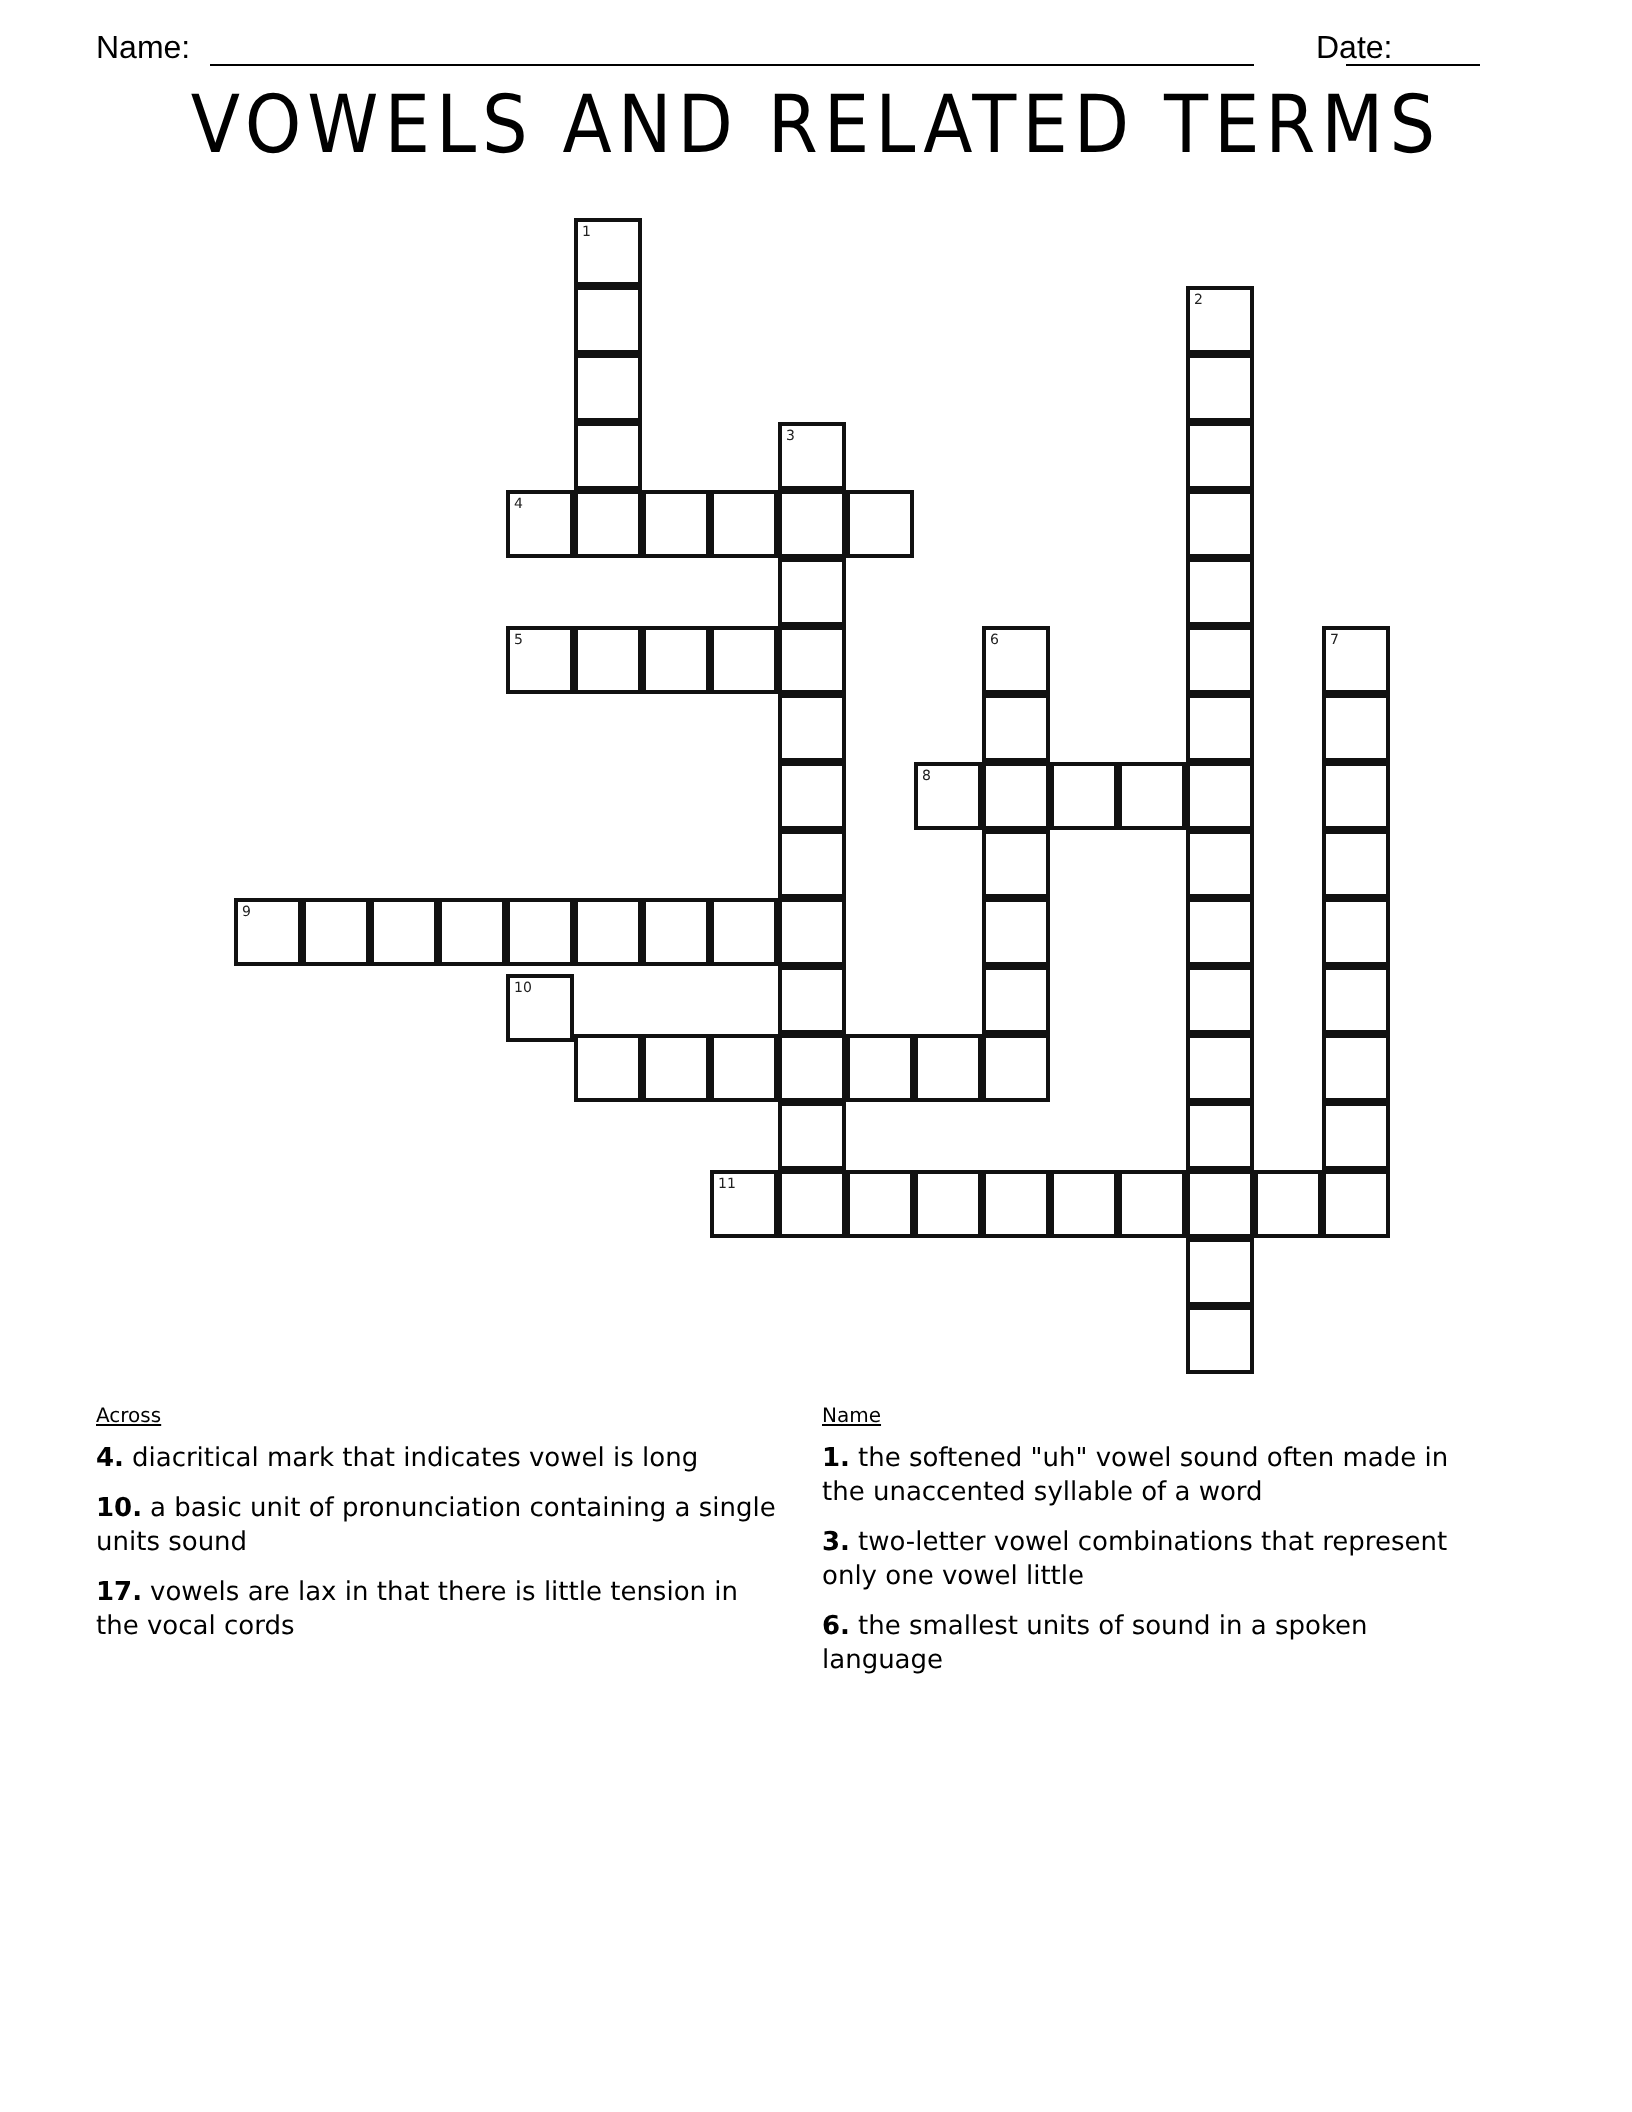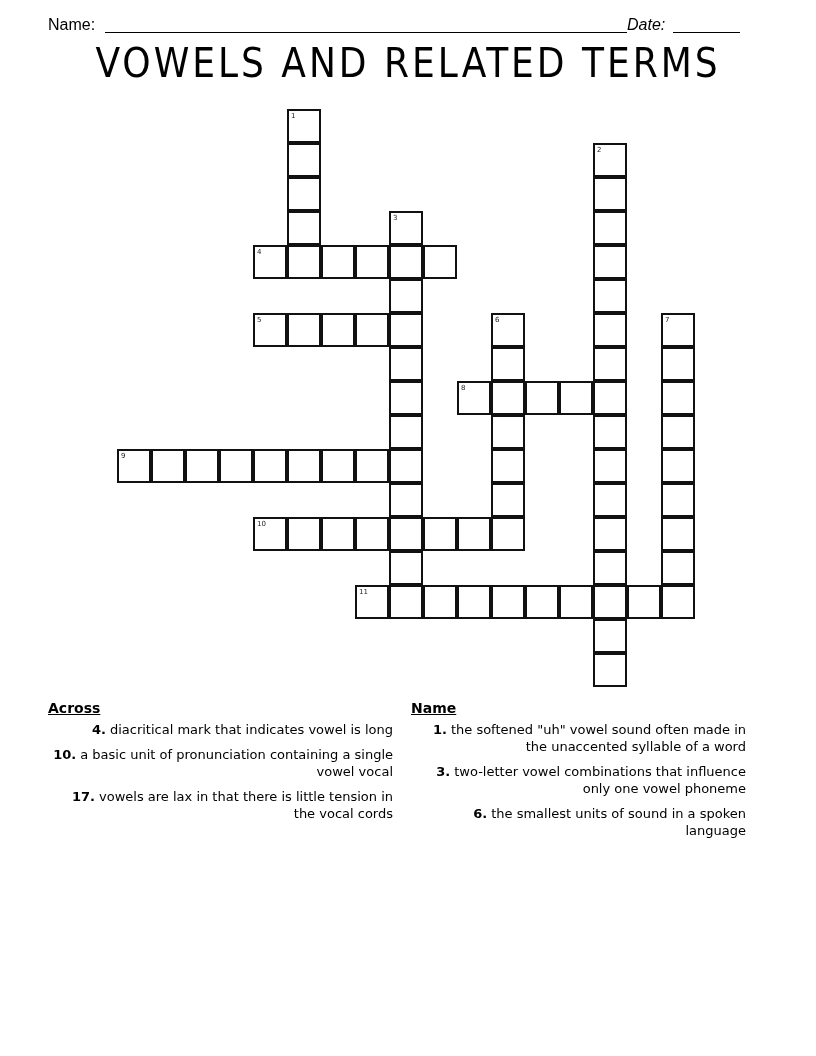--- a/index.html
+++ b/index.html
@@ -1,30 +1,30 @@
 <!DOCTYPE html>
 <html><head>
 <meta charset="utf-8">
 <style>
   html, body { margin:0; padding:0; background:#ffffff; }
   body { width:816px; height:1056px; position:relative; overflow:hidden; font-family:"Liberation Sans", sans-serif; color:#000; }
   .header { position:absolute; top:0; left:48px; width:700px; height:22px; font-size:16px; font-family:"Liberation Sans", sans-serif;margin-top:16px; }
   .name-label { position:absolute; left:0; top:0; }
   .name-line { position:absolute; left:57px; top:0; width:522px; border-bottom:1px solid #000; height:16px; }
-  .date-label { position:absolute; left:579px; top:0;font-style:italic; }
+  .date-label { position:absolute; left:610px; top:0; }
   .date-line { position:absolute; left:625px; top:0; width:67px; border-bottom:1px solid #000; height:16px; }
   .title { position:absolute; top:40px; left:0; width:816px; text-align:center; font-family:"DejaVu Sans", sans-serif; font-weight:normal; font-size:40px; letter-spacing:3px; font-stretch:condensed; }
   .grid { position:absolute; left:0; top:0; width:816px; height:700px; }
   .cell { position:absolute; width:34px; height:34px; box-sizing:border-box; border:2px solid #111; background:#fff; margin-left:-1px; margin-top:-1px; }
   .cell .num { position:absolute; top:1px; left:2px; font-size:7px; font-family:"DejaVu Sans", sans-serif; color:#222; }
   .clues { position:absolute; top:700px; font-family:"DejaVu Sans", sans-serif; font-size:13px; line-height:17px; }
   .clues.across { left:48px; width:345px; }
   .clues.down { left:411px; width:335px; }
-  .clues h3 { margin:0 0 4px 0; font-size:14px; font-weight:bold; text-decoration:underline; }
-  .clue { margin-bottom:8px;text-align:right; }
+  .clues h3 { margin:0 0 4px 0; font-size:10px; font-weight:normal; text-decoration:underline; }
+  .clue { margin-bottom:8px; }
   .clue .n { font-weight:bold; margin-right:4px; }
 </style>
 </head>
 <body>
 
 <div class="header">
   <span class="name-label">Name:</span>
   <span class="name-line"></span>
   <span class="date-label">Date:</span>
   <span class="date-line"></span>
@@ -112,21 +112,21 @@
     <div class="cell" style="left: 118px; top: 450px;">
       <span class="num">9</span>
     </div>
     <div class="cell" style="left: 152px; top: 450px;"></div>
     <div class="cell" style="left: 186px; top: 450px;"></div>
     <div class="cell" style="left: 220px; top: 450px;"></div>
     <div class="cell" style="left: 254px; top: 450px;"></div>
     <div class="cell" style="left: 288px; top: 450px;"></div>
     <div class="cell" style="left: 322px; top: 450px;"></div>
     <div class="cell" style="left: 356px; top: 450px;"></div>
-    <div class="cell" style="left: 254px; top: 518px;">
+    <div class="cell" style="left: 254px; top: 488px;">
       <span class="num">10</span>
     </div>
     <div class="cell" style="left: 288px; top: 518px;"></div>
     <div class="cell" style="left: 322px; top: 518px;"></div>
     <div class="cell" style="left: 356px; top: 518px;"></div>
     <div class="cell" style="left: 424px; top: 518px;"></div>
     <div class="cell" style="left: 458px; top: 518px;"></div>
     <div class="cell" style="left: 356px; top: 586px;">
       <span class="num">11</span>
     </div>
@@ -135,25 +135,25 @@
     <div class="cell" style="left: 492px; top: 586px;"></div>
     <div class="cell" style="left: 526px; top: 586px;"></div>
     <div class="cell" style="left: 560px; top: 586px;"></div>
     <div class="cell" style="left: 628px; top: 586px;"></div>
   </div>
 
 <div class="clues across">
   <h3>Across</h3>
   <div id="across-list">
       <div class="clue"><span class="n">4.</span><span>diacritical mark that indicates vowel is long</span></div>
-      <div class="clue"><span class="n">10.</span><span>a basic unit of pronunciation containing a single vowel vocal</span></div>
+      <div class="clue"><span class="n">10.</span><span>a basic unit of pronunciation containing a single units sound</span></div>
       <div class="clue"><span class="n">17.</span><span>vowels are lax in that there is little tension in the vocal cords</span></div>
     </div>
 </div>
 
 <div class="clues down">
   <h3>Name</h3>
   <div id="down-list">
       <div class="clue"><span class="n">1.</span><span>the softened "uh" vowel sound often made in the unaccented syllable of a word</span></div>
-      <div class="clue"><span class="n">3.</span><span>two-letter vowel combinations that influence only one vowel phoneme</span></div>
+      <div class="clue"><span class="n">3.</span><span>two-letter vowel combinations that represent only one vowel little</span></div>
       <div class="clue"><span class="n">6.</span><span>the smallest units of sound in a spoken language</span></div>
     </div>
 </div>
 
 </body></html>

